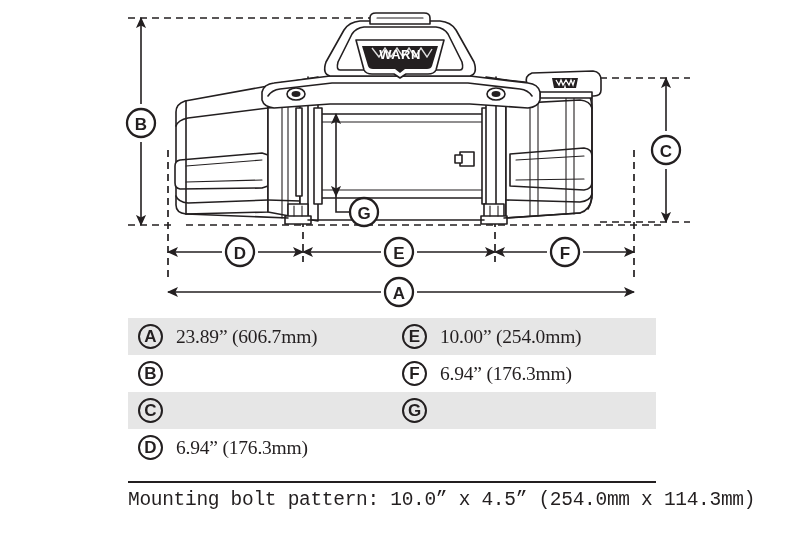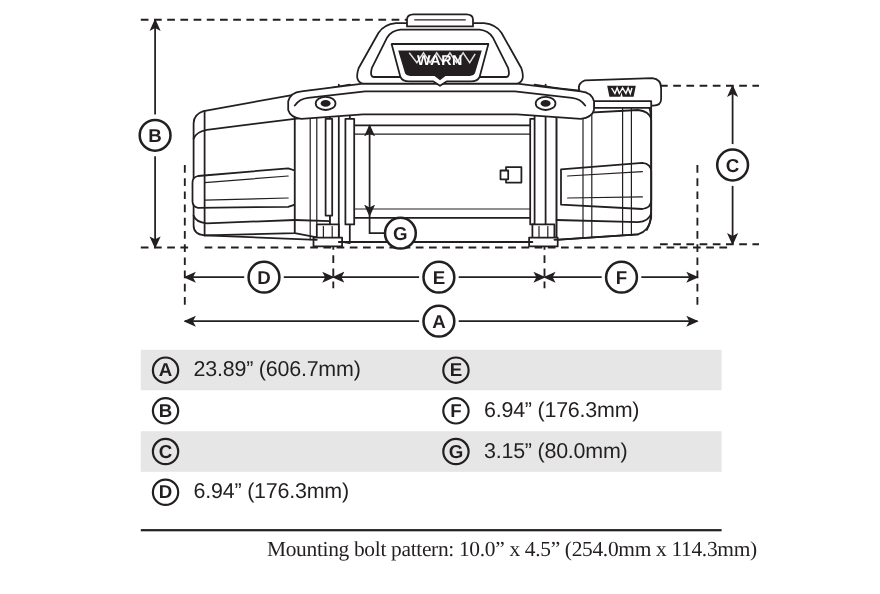--- a/index.html
+++ b/index.html
@@ -79,21 +79,21 @@
     color: #231f20;
     font-family: "Liberation Sans", sans-serif;
   }
   .spec-value {
     margin-left: 13px;
     font-size: 19.5px;
     font-weight: normal;
     color: #231f20;
     white-space: nowrap;
     letter-spacing: -0.2px;
-    font-family: Liberation Sans, sans-serif;
+    font-family: Liberation Serif, serif;
   }
   .spec-empty {
     width: 50%;
   }
 
   
   #footer-divider {
     position: absolute;
     left: 128px;
     top: 481px;
@@ -103,21 +103,21 @@
   }
   #footer-note {
     position: absolute;
     left: 128px;
     top: 489px;
     width: 560px;
     font-size: 19.5px;
     color: #231f20;
     white-space: nowrap;
     letter-spacing: -0.3px;
-    font-family: Liberation Serif, serif;
+    font-family: Liberation Mono, monospace;
   }
 
   
   .ln   { fill: none; stroke: #231f20; stroke-width: 1.6; stroke-linejoin: round; stroke-linecap: round; }
   .ln-t { fill: none; stroke: #231f20; stroke-width: 1.1; stroke-linejoin: round; stroke-linecap: round; }
   .dash { fill: none; stroke: #231f20; stroke-width: 1.7; stroke-dasharray: 7 5; }
   .dim  { fill: none; stroke: #231f20; stroke-width: 1.6; }
   .wht  { fill: #ffffff; stroke: #231f20; stroke-width: 1.6; stroke-linejoin: round; }
   .blk  { fill: #231f20; stroke: none; }
   .badge-svg-circle { fill: #ffffff; stroke: #231f20; stroke-width: 2.3; }
@@ -340,40 +340,40 @@
 
   <div id="spec-table">
 
     <div class="spec-row shaded">
       <div class="spec-col left">
         <span class="badge">A</span>
         <span class="spec-value">23.89” (606.7mm)</span>
       </div>
       <div class="spec-col right">
         <span class="badge">E</span>
+        <span class="spec-value">10.00” (254.0mm)</span>
       </div>
     </div>
 
     <div class="spec-row">
       <div class="spec-col left">
         <span class="badge">B</span>
       </div>
       <div class="spec-col right">
         <span class="badge">F</span>
         <span class="spec-value">6.94” (176.3mm)</span>
       </div>
     </div>
 
     <div class="spec-row shaded">
       <div class="spec-col left">
         <span class="badge">C</span>
       </div>
       <div class="spec-col right">
         <span class="badge">G</span>
-        <span class="spec-value">3.15” (80.0mm)</span>
       </div>
     </div>
 
     <div class="spec-row">
       <div class="spec-col left">
         <span class="badge">D</span>
         <span class="spec-value">6.94” (176.3mm)</span>
       </div>
       <div class="spec-empty"></div>
     </div>

